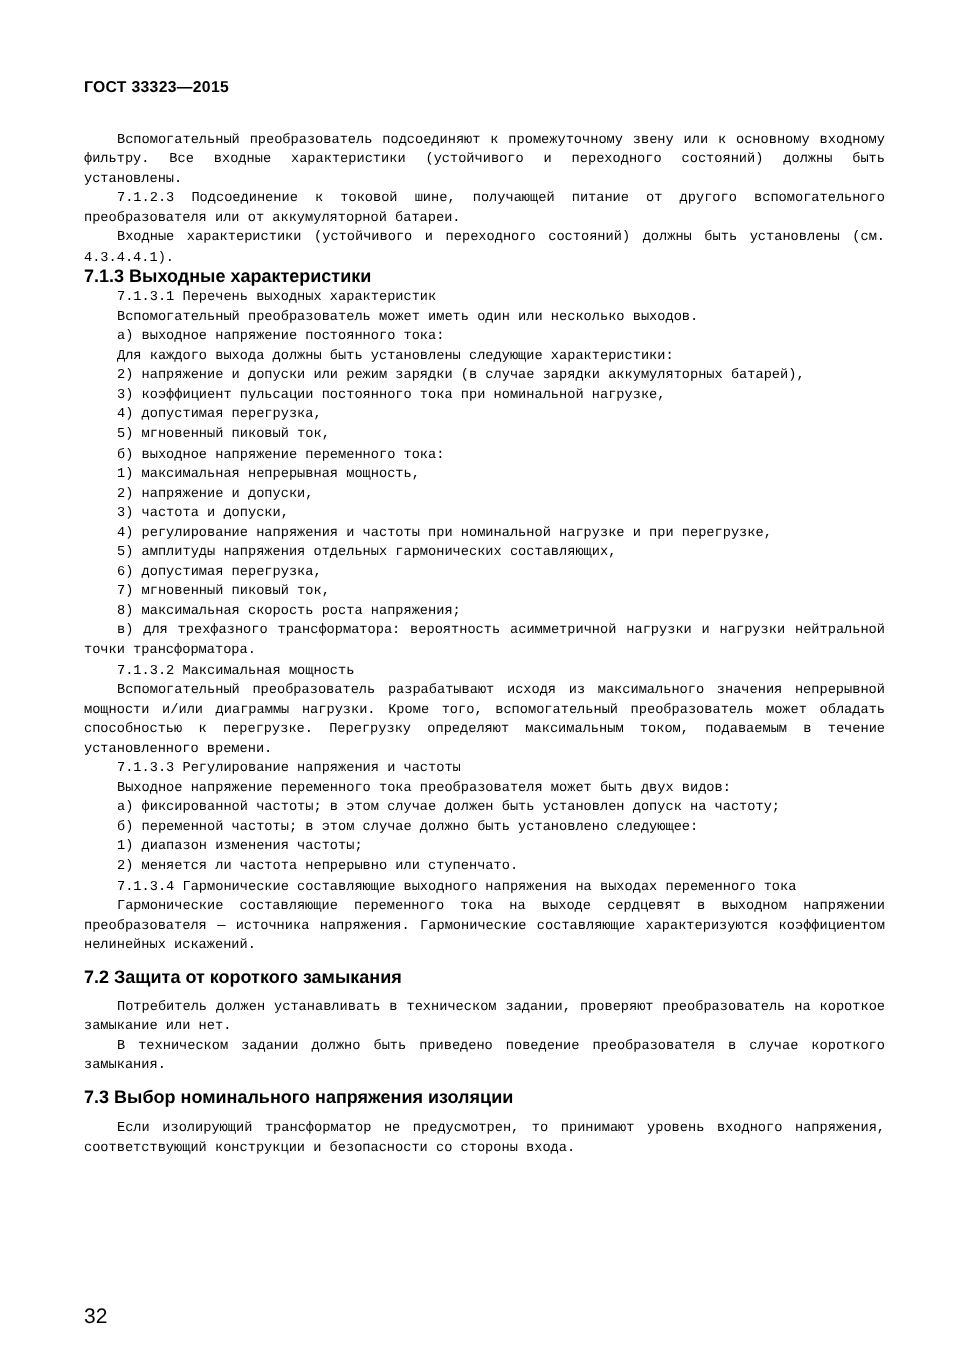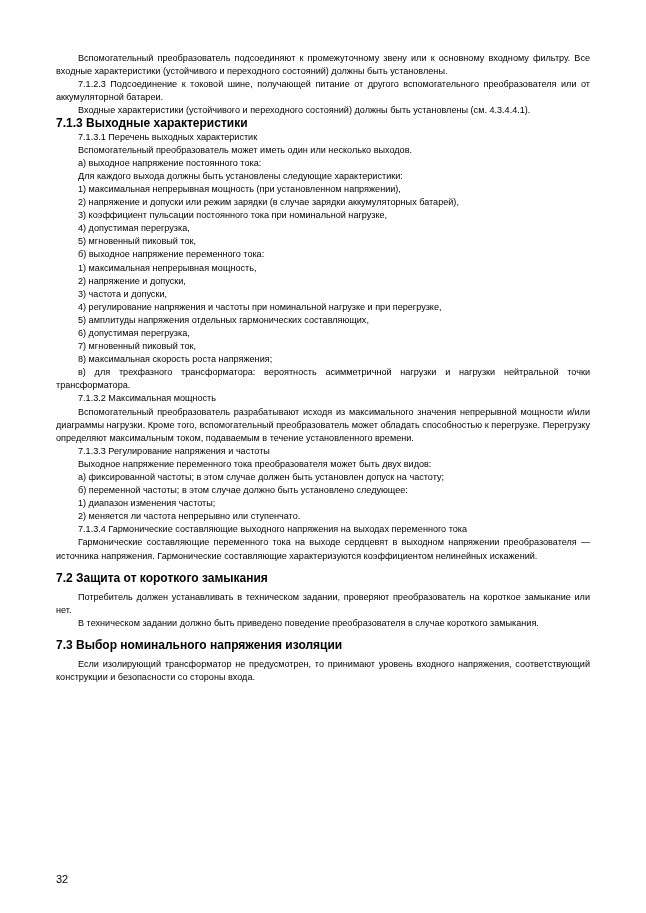--- a/index.html
+++ b/index.html
@@ -30,53 +30,54 @@
   }
   .body-text {
     font-size: 9.1px;
     line-height: 13.1px;
     text-align: justify;
     text-justify: inter-word;
   }
   .para {
     margin: 0;
     text-indent: 22px;
+    font-family: Liberation Mono, monospace;
   }
   .sec-head {
     font-size: 12px;
     font-weight: bold;
     margin: 0;
     text-indent: 0;
   }
   .sec-head.spaced-bottom {
     margin-bottom: 3px;
   }
   .gap-s { height: 3px; }
   .gap-m { height: 9px; }
   .pageno {
     position: absolute;
     left: 56px;
     bottom: 28px;
-    font-size: 11px;
+    font-size: 14px;
   }
 </style>
 </head>
 <body>
 
 <div class="page">
+  <div class="header">ГОСТ 33323—2015</div>
   <div class="body-text" id="body-content">
       <p class="para">Вспомогательный преобразователь подсоединяют к промежуточному звену или к основному входному фильтру. Все входные характеристики (устойчивого и переходного состояний) должны быть установлены.</p>
       <p class="para">7.1.2.3  Подсоединение к токовой шине, получающей питание от другого вспомогательного преобразователя или от аккумуляторной батареи.</p>
       <p class="para">Входные характеристики (устойчивого и переходного состояний) должны быть установлены (см. 4.3.4.4.1).</p>
       <p class="sec-head">7.1.3  Выходные характеристики</p>
       <p class="para">7.1.3.1  Перечень выходных характеристик</p>
       <p class="para">Вспомогательный преобразователь может иметь один или несколько выходов.</p>
       <p class="para">а) выходное напряжение постоянного тока:</p>
       <p class="para">Для каждого выхода должны быть установлены следующие характеристики:</p>
-      <p class="para">1) максимальная непрерывная мощность (при установленном напряжении),</p>
       <p class="para">2) напряжение и допуски или режим зарядки (в случае зарядки аккумуляторных батарей),</p>
       <p class="para">3) коэффициент пульсации постоянного тока при номинальной нагрузке,</p>
       <p class="para">4) допустимая перегрузка,</p>
       <p class="para">5) мгновенный пиковый ток,</p>
       <p class="para">б) выходное напряжение переменного тока:</p>
       <p class="para">1) максимальная непрерывная мощность,</p>
       <p class="para">2) напряжение и допуски,</p>
       <p class="para">3) частота и допуски,</p>
       <p class="para">4) регулирование напряжения и частоты при номинальной нагрузке и при перегрузке,</p>
       <p class="para">5) амплитуды напряжения отдельных гармонических составляющих,</p>

